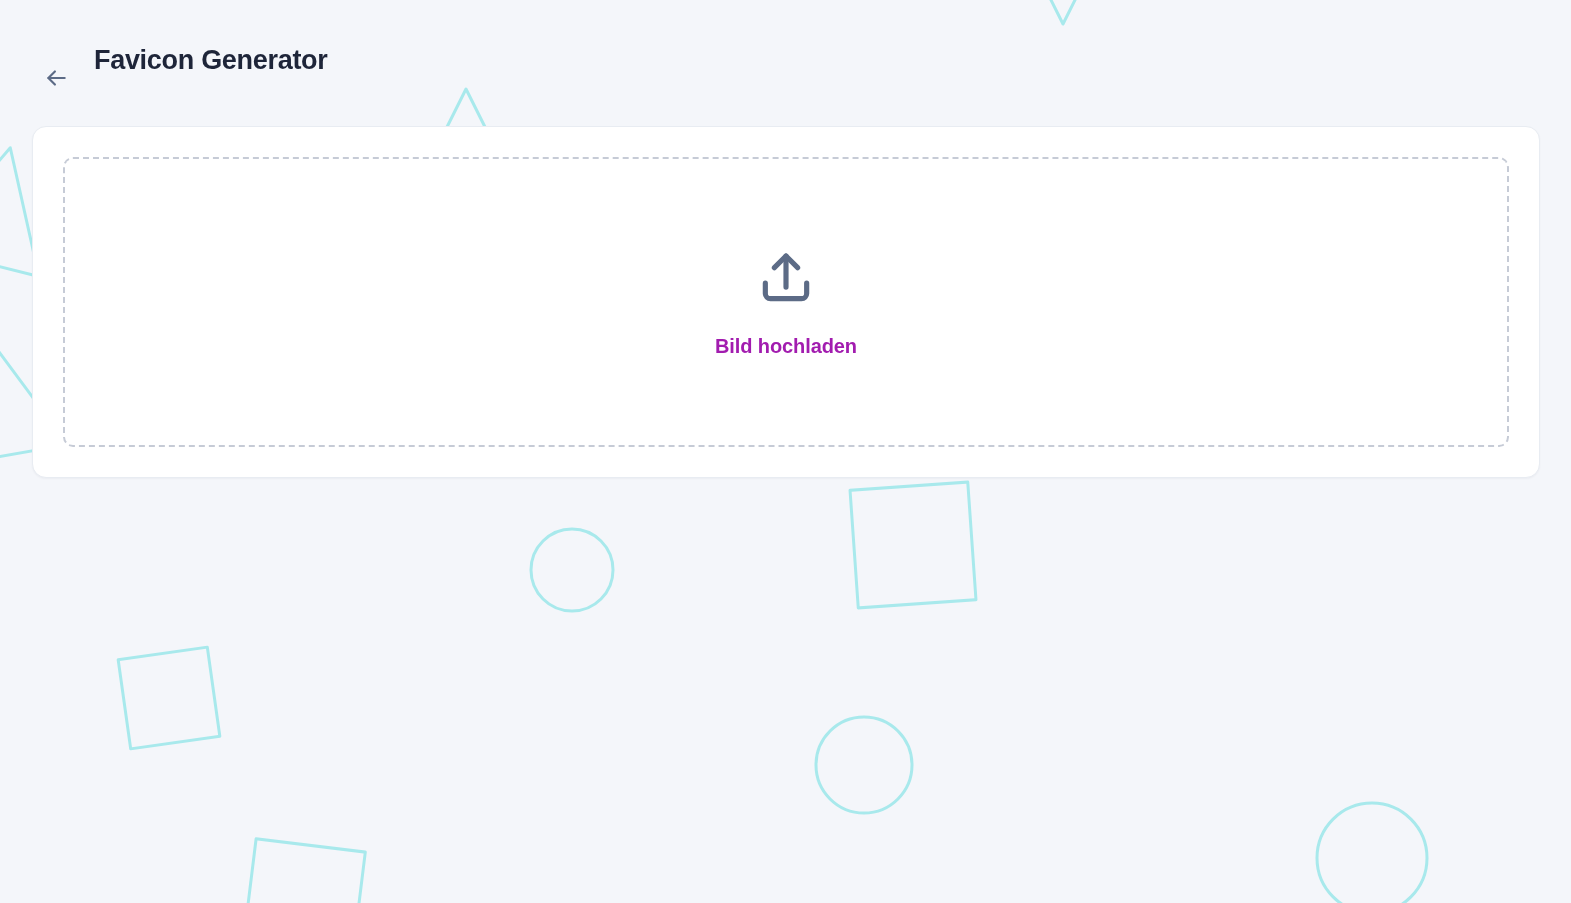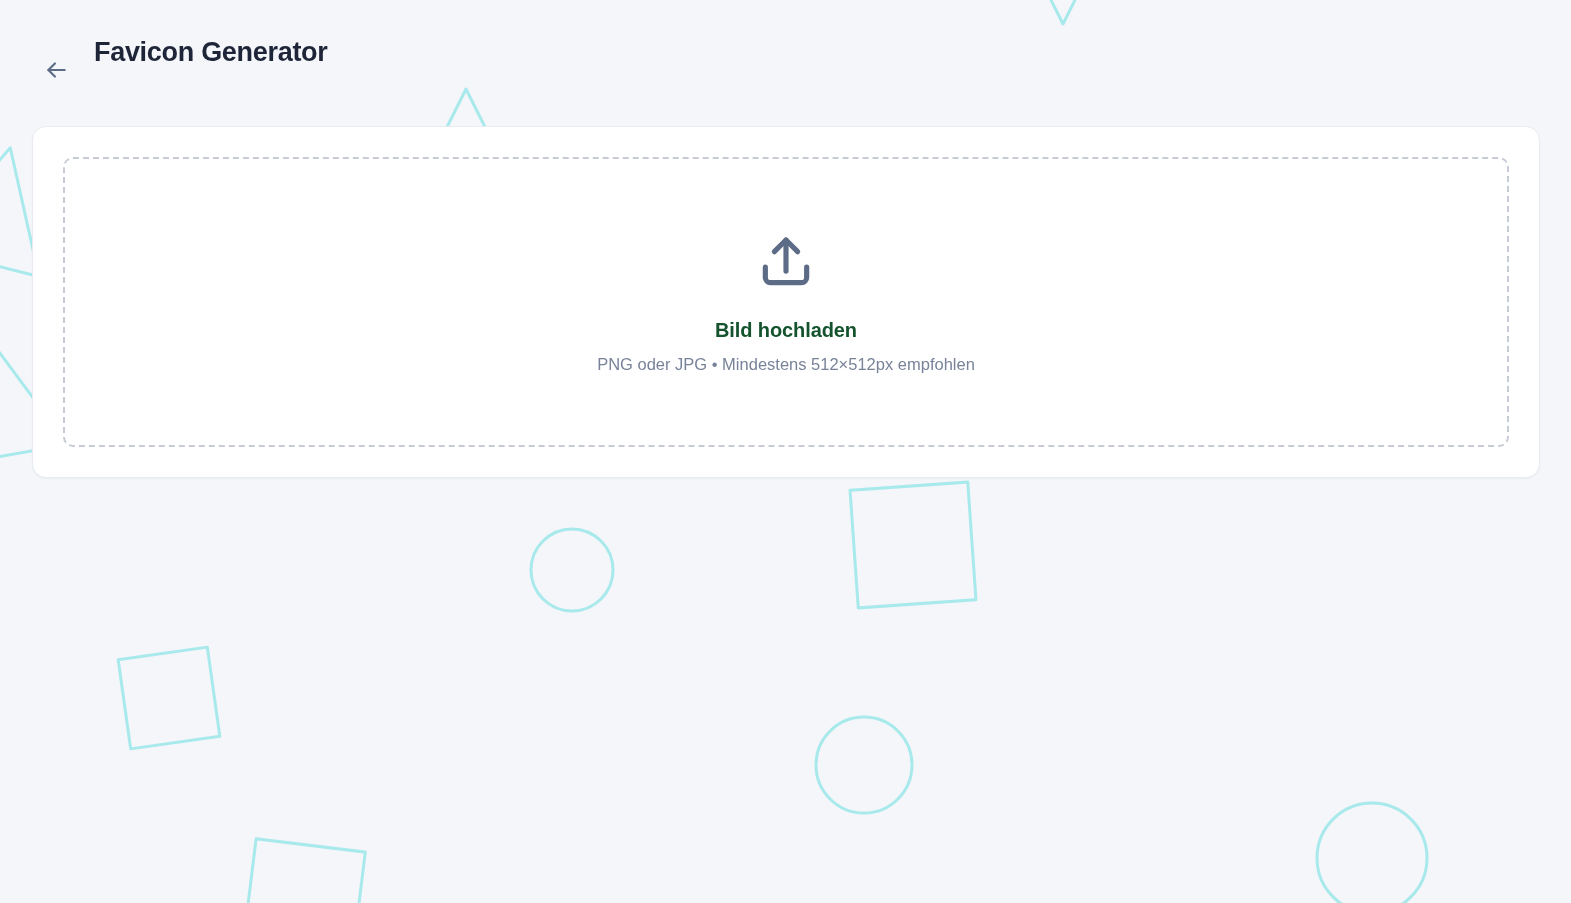--- a/index.html
+++ b/index.html
@@ -24,21 +24,21 @@
     inset: 0;
     width: 1571px;
     height: 903px;
     pointer-events: none;
     z-index: 0;
   }
 
   
   .page-header {
     position: absolute;
-    top: 8px; left: 0;
+    top: 16px; left: 0;
     width: 100%;
     padding: 28px 0 0 0;
     z-index: 2;
   }
 
   .header-row {
     display: flex;
     align-items: flex-start;
     padding-left: 36px;
   }
@@ -108,21 +108,21 @@
   .upload-icon {
     width: 62px;
     height: 62px;
     display: block;
     margin-bottom: 26px;
   }
 
   .dropzone-title {
     font-size: 20px;
     font-weight: 700;
-    color: #14532d;
+    color: #a21caf;
     letter-spacing: -0.1px;
   }
 
   .dropzone-hint {
     font-size: 16.5px;
     color: #78839a;
     margin-top: 13px;
     font-weight: 400;
   }
 </style>
@@ -170,17 +170,16 @@
     <span class="upload-icon-wrap">
       <svg class="upload-icon" viewBox="0 0 24 24" fill="none" stroke="#5c6b86" stroke-width="2" stroke-linecap="round" stroke-linejoin="round">
         <path d="M4 14v4a2 2 0 0 0 2 2h12a2 2 0 0 0 2-2v-4"></path>
         <polyline points="7.5,8 12,3.5 16.5,8"></polyline>
         <line x1="12" y1="3.5" x2="12" y2="15.5"></line>
       </svg>
     </span>
 
     <div class="dropzone-title">Bild hochladen</div>
 
-    <div class="dropzone-hint">PNG oder JPG • Mindestens 512×512px empfohlen</div>
 
   </div>
 
 </section>
 
 </body></html>

